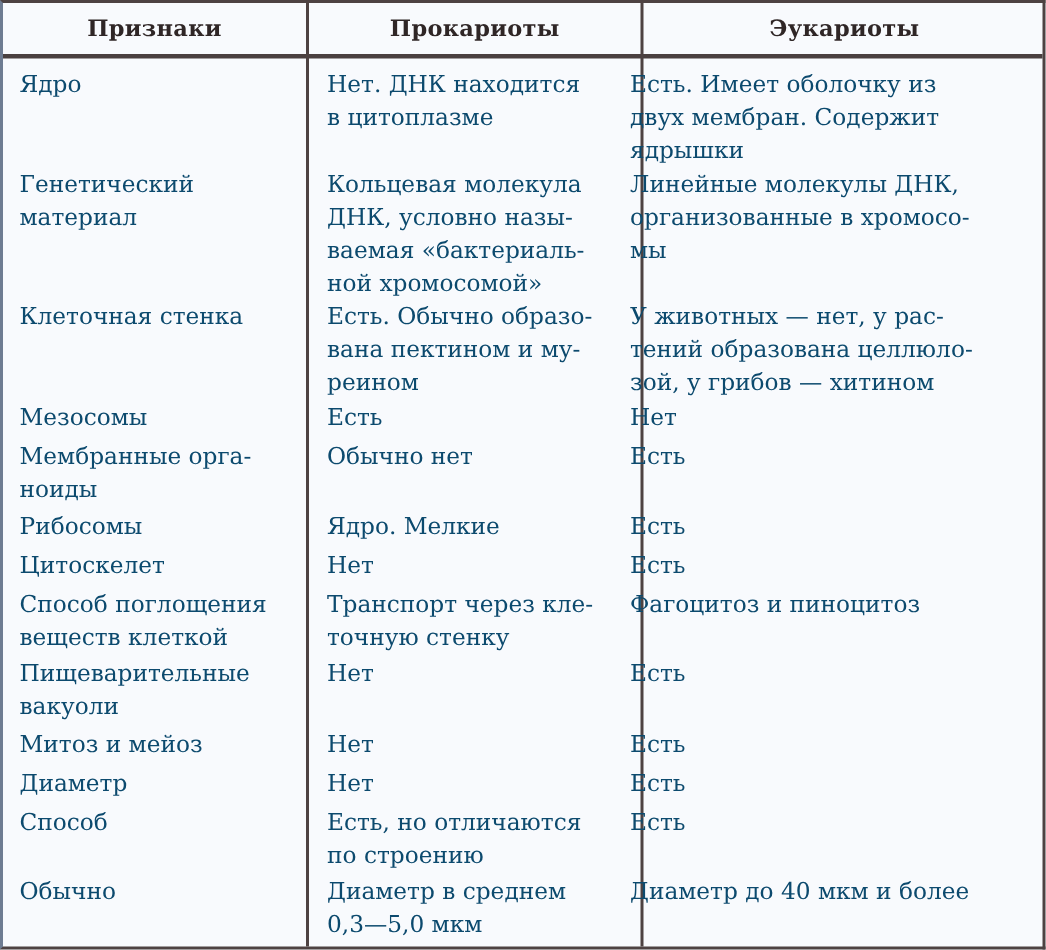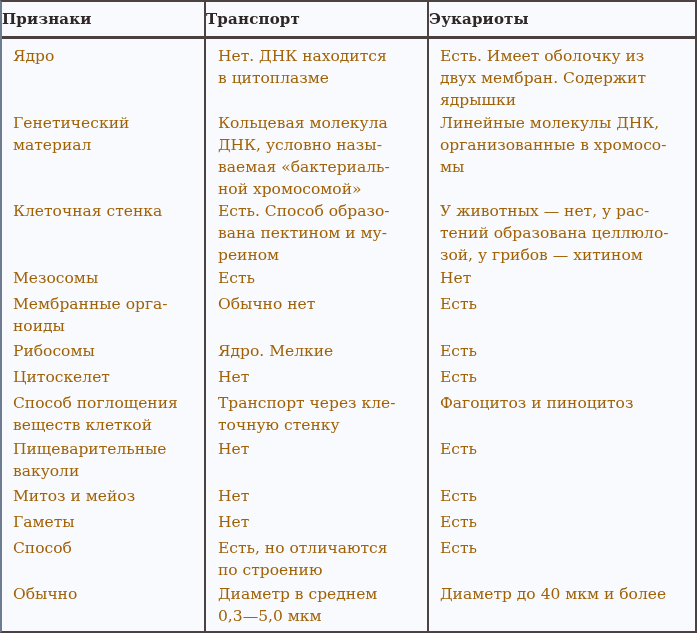--- a/index.html
+++ b/index.html
@@ -50,53 +50,54 @@
       top: 0;
       left: 0;
       right: 0;
       height: 34px;
     }
     .hcell {
       position: absolute;
       top: 0;
       height: 27px;
       line-height: 34px;
+      text-align: center;
       font-weight: bold;
       font-size: 15px;
       color: #2f2626;
       letter-spacing: 0.2px;
     }
     .hcell.h0 { left: 0; width: 202px; }
     .hcell.h1 { left: 204px; width: 221px; }
     .hcell.h2 { left: 427px; width: 268px; }
 
     .row {
       position: absolute;
       left: 0;
       right: 0;
     }
     .cell {
       position: absolute;
       top: 0;
       font-size: 15.5px;
       line-height: 22px;
       white-space: pre-line;
-      color: #a16207;
+      color: #0c4a6e;
     }
     .cell.k0 { left: 11px; width: 188px; }
     .cell.k1 { left: 216px; width: 206px; }
-    .cell.k2 { left: 438px; width: 255px; }
+    .cell.k2 { left: 418px; width: 255px; }
   </style>
 </head>
 <body>
 
 <div class="table">
   <div class="header">
     <div class="hcell h0">Признаки</div>
-    <div class="hcell h1">Транспорт</div>
+    <div class="hcell h1">Прокариоты</div>
     <div class="hcell h2">Эукариоты</div>
   </div>
   <div class="header-sep"></div>
   <div class="col-sep c1"></div>
   <div class="col-sep c2"></div>
 
   <div id="rows">
       <div class="row" style="top: 43px;">
         <div class="cell k0">Ядро</div>
         <div class="cell k1">Нет. ДНК находится
@@ -111,21 +112,21 @@
         <div class="cell k1">Кольцевая молекула
 ДНК, условно назы-
 ваемая «бактериаль-
 ной хромосомой»</div>
         <div class="cell k2">Линейные молекулы ДНК,
 организованные в хромосо-
 мы</div>
       </div>
       <div class="row" style="top: 198px;">
         <div class="cell k0">Клеточная стенка</div>
-        <div class="cell k1">Есть. Способ образо-
+        <div class="cell k1">Есть. Обычно образо-
 вана пектином и му-
 реином</div>
         <div class="cell k2">У животных — нет, у рас-
 тений образована целлюло-
 зой, у грибов — хитином</div>
       </div>
       <div class="row" style="top: 265px;">
         <div class="cell k0">Мезосомы</div>
         <div class="cell k1">Есть</div>
         <div class="cell k2">Нет</div>
@@ -158,21 +159,21 @@
 вакуоли</div>
         <div class="cell k1">Нет</div>
         <div class="cell k2">Есть</div>
       </div>
       <div class="row" style="top: 483px;">
         <div class="cell k0">Митоз и мейоз</div>
         <div class="cell k1">Нет</div>
         <div class="cell k2">Есть</div>
       </div>
       <div class="row" style="top: 509px;">
-        <div class="cell k0">Гаметы</div>
+        <div class="cell k0">Диаметр</div>
         <div class="cell k1">Нет</div>
         <div class="cell k2">Есть</div>
       </div>
       <div class="row" style="top: 535px;">
         <div class="cell k0">Способ</div>
         <div class="cell k1">Есть, но отличаются
 по строению</div>
         <div class="cell k2">Есть</div>
       </div>
       <div class="row" style="top: 581px;">

